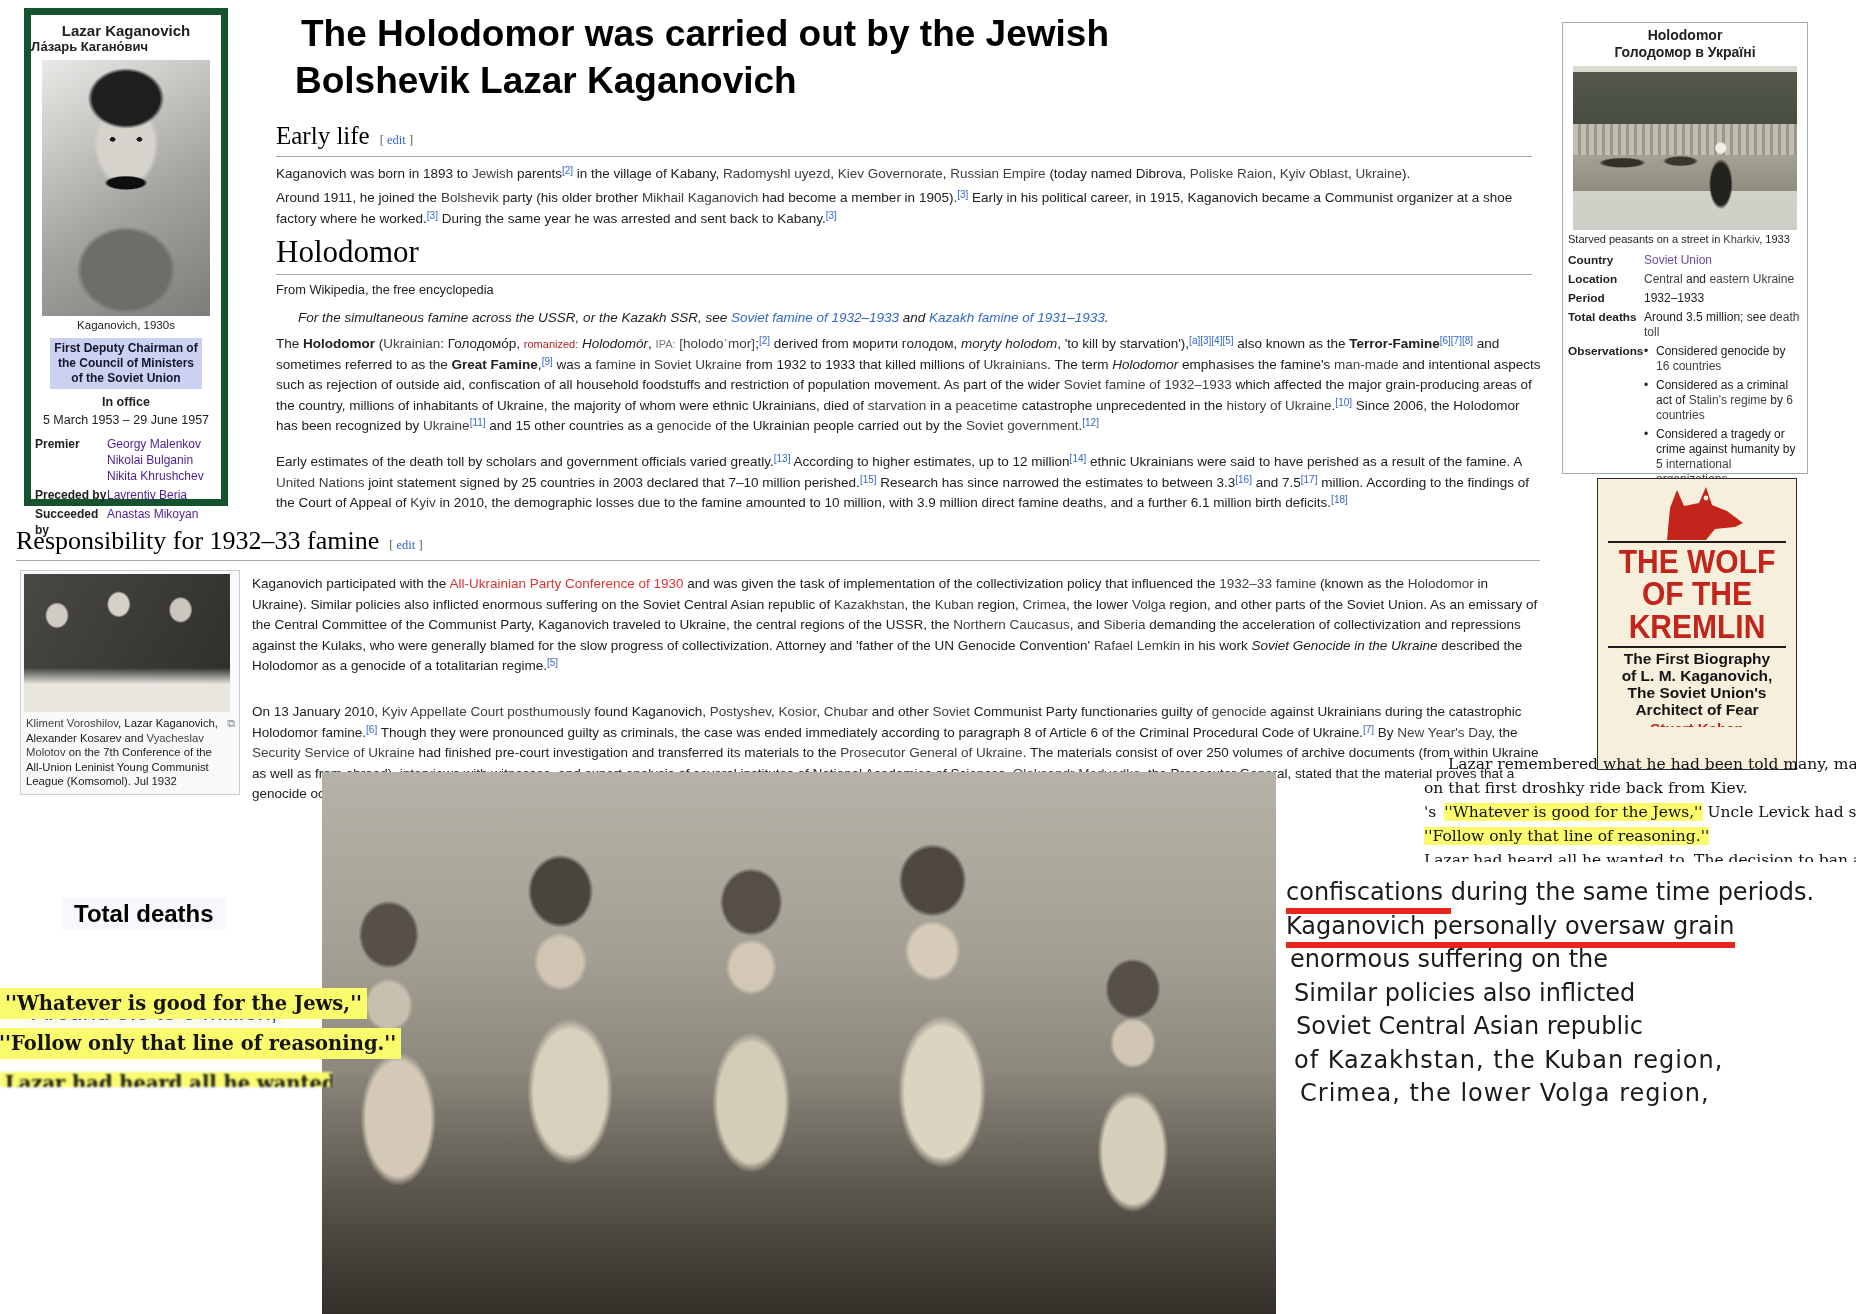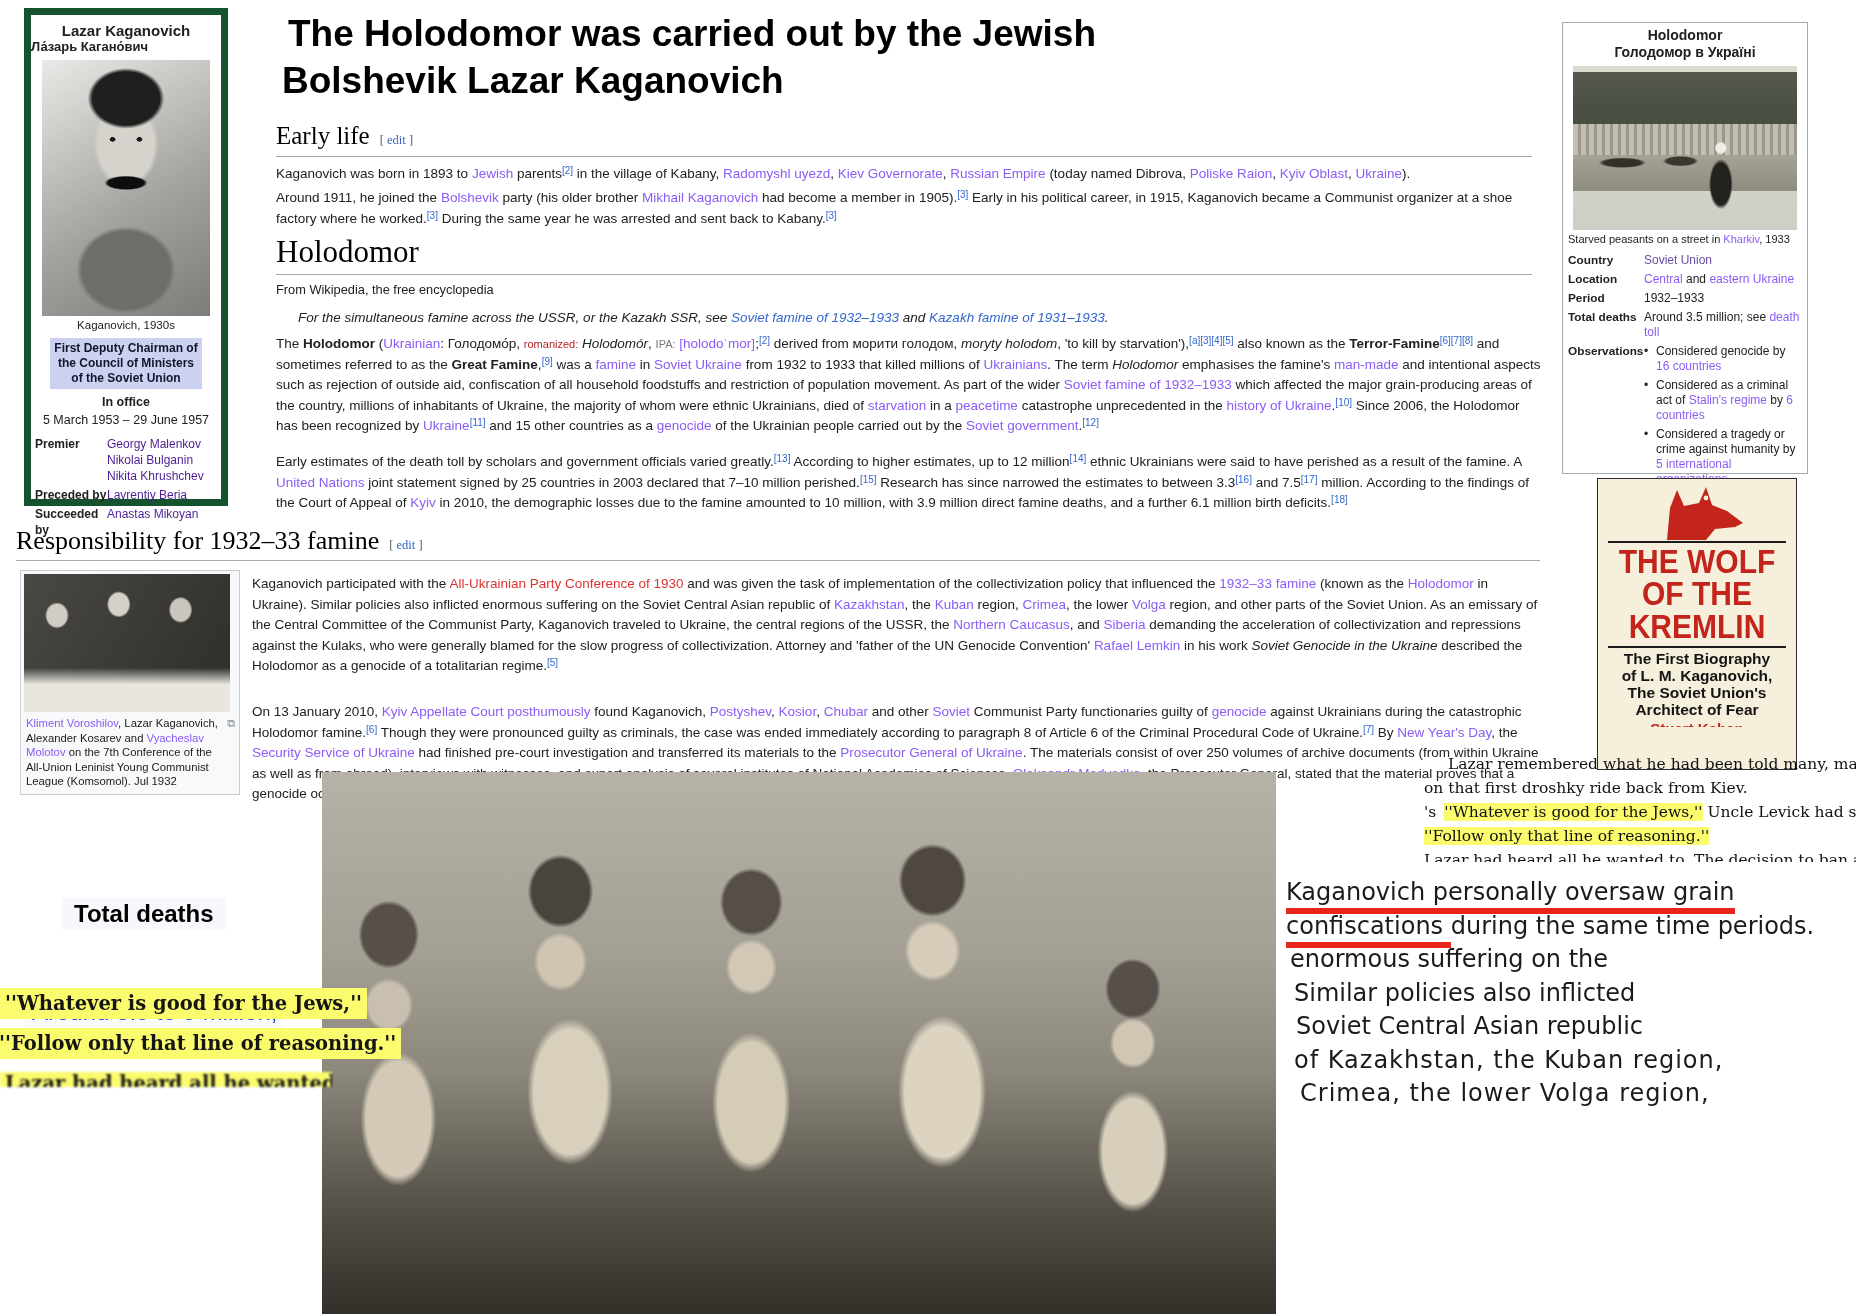--- a/index.html
+++ b/index.html
@@ -2,35 +2,35 @@
 <html><head>
 <meta charset="utf-8">
 <style>
   html,body{margin:0;padding:0;background:#fff;}
   #canvas{position:relative;width:1856px;height:1314px;background:#fff;overflow:hidden;
           font-family:"Liberation Sans",sans-serif;color:#202122;}
   .abs{position:absolute;}
 
   
   .seg-p{}
-  .seg-l{color:#8b5cf6;}
+  .seg-l{color:#404040;}
   .seg-il{color:#3366cc;font-style:italic;}
   .seg-v{color:#6b4ba1;}
   .seg-r{color:#dd3333;}
   .seg-b{font-weight:700;}
   .seg-i{font-style:italic;}
   .seg-s{color:#3366cc;font-size:10px;vertical-align:4px;line-height:0;}
   .seg-sm{font-size:11px;color:#72777d;}
   .seg-smr{font-size:11px;color:#b32424;}
   .seg-hl{background:#fbfb6e;}
   .seg-ru{border-bottom:6px solid #e8251c;padding-bottom:2px;}
   .seg-frag{margin-right:8px;}
 
   
-  #page-title{left:282px;top:10px;width:960px;font-size:37px;line-height:47px;font-weight:700;color:#000;}
+  #page-title{left:295px;top:10px;width:960px;font-size:37px;line-height:47px;font-weight:700;color:#000;}
   #page-title .t1{padding-left:6px;}
 
   
   .wh{font-family:"Liberation Serif",serif;color:#000;font-weight:400;}
   .edit-br{font-size:12.5px;color:#54595d;margin-left:10px;}
   .edit-br::before{content:"[ ";}
   .edit-br::after{content:" ]";}
   .edit-br .ed{color:#3366cc;}
   .rule{height:1px;background:#a2a9b1;}
   .wp{font-size:13.5px;line-height:20.5px;}
@@ -290,22 +290,22 @@
 
   <div id="totals-h" class="abs">Total deaths</div>
   <div id="totals-v" class="abs">Around 3.5 to 5 million;</div>
   <div id="clip" class="abs">
     <div class="clip-line"><span class="seg-hl">''Whatever is good for the Jews,''</span></div>
     <div class="clip-line c2"><span class="seg-hl">''Follow only that line of reasoning.''</span></div>
     <div class="clip-cut"><span class="seg-hl">Lazar had heard all he wanted to. The d</span></div>
   </div>
 
   <div id="annot" class="abs">
+    <div class="an-line"><span class="seg-ru">confiscations </span><span class="seg-p">during the same time periods.</span></div>
     <div class="an-line"><span class="seg-ru">Kaganovich personally oversaw grain</span></div>
-    <div class="an-line"><span class="seg-ru">confiscations </span><span class="seg-p">during the same time periods.</span></div>
     <div class="an-line"><span class="seg-p">enormous suffering on the</span></div>
     <div class="an-line"><span class="seg-p">Similar policies also inflicted</span></div>
     <div class="an-line"><span class="seg-p">Soviet Central Asian republic</span></div>
     <div class="an-line"><span class="seg-p">of Kazakhstan, the Kuban region,</span></div>
     <div class="an-line"><span class="seg-p">Crimea, the lower Volga region,</span></div>
   </div>
 
 </div>
 
 </body></html>

